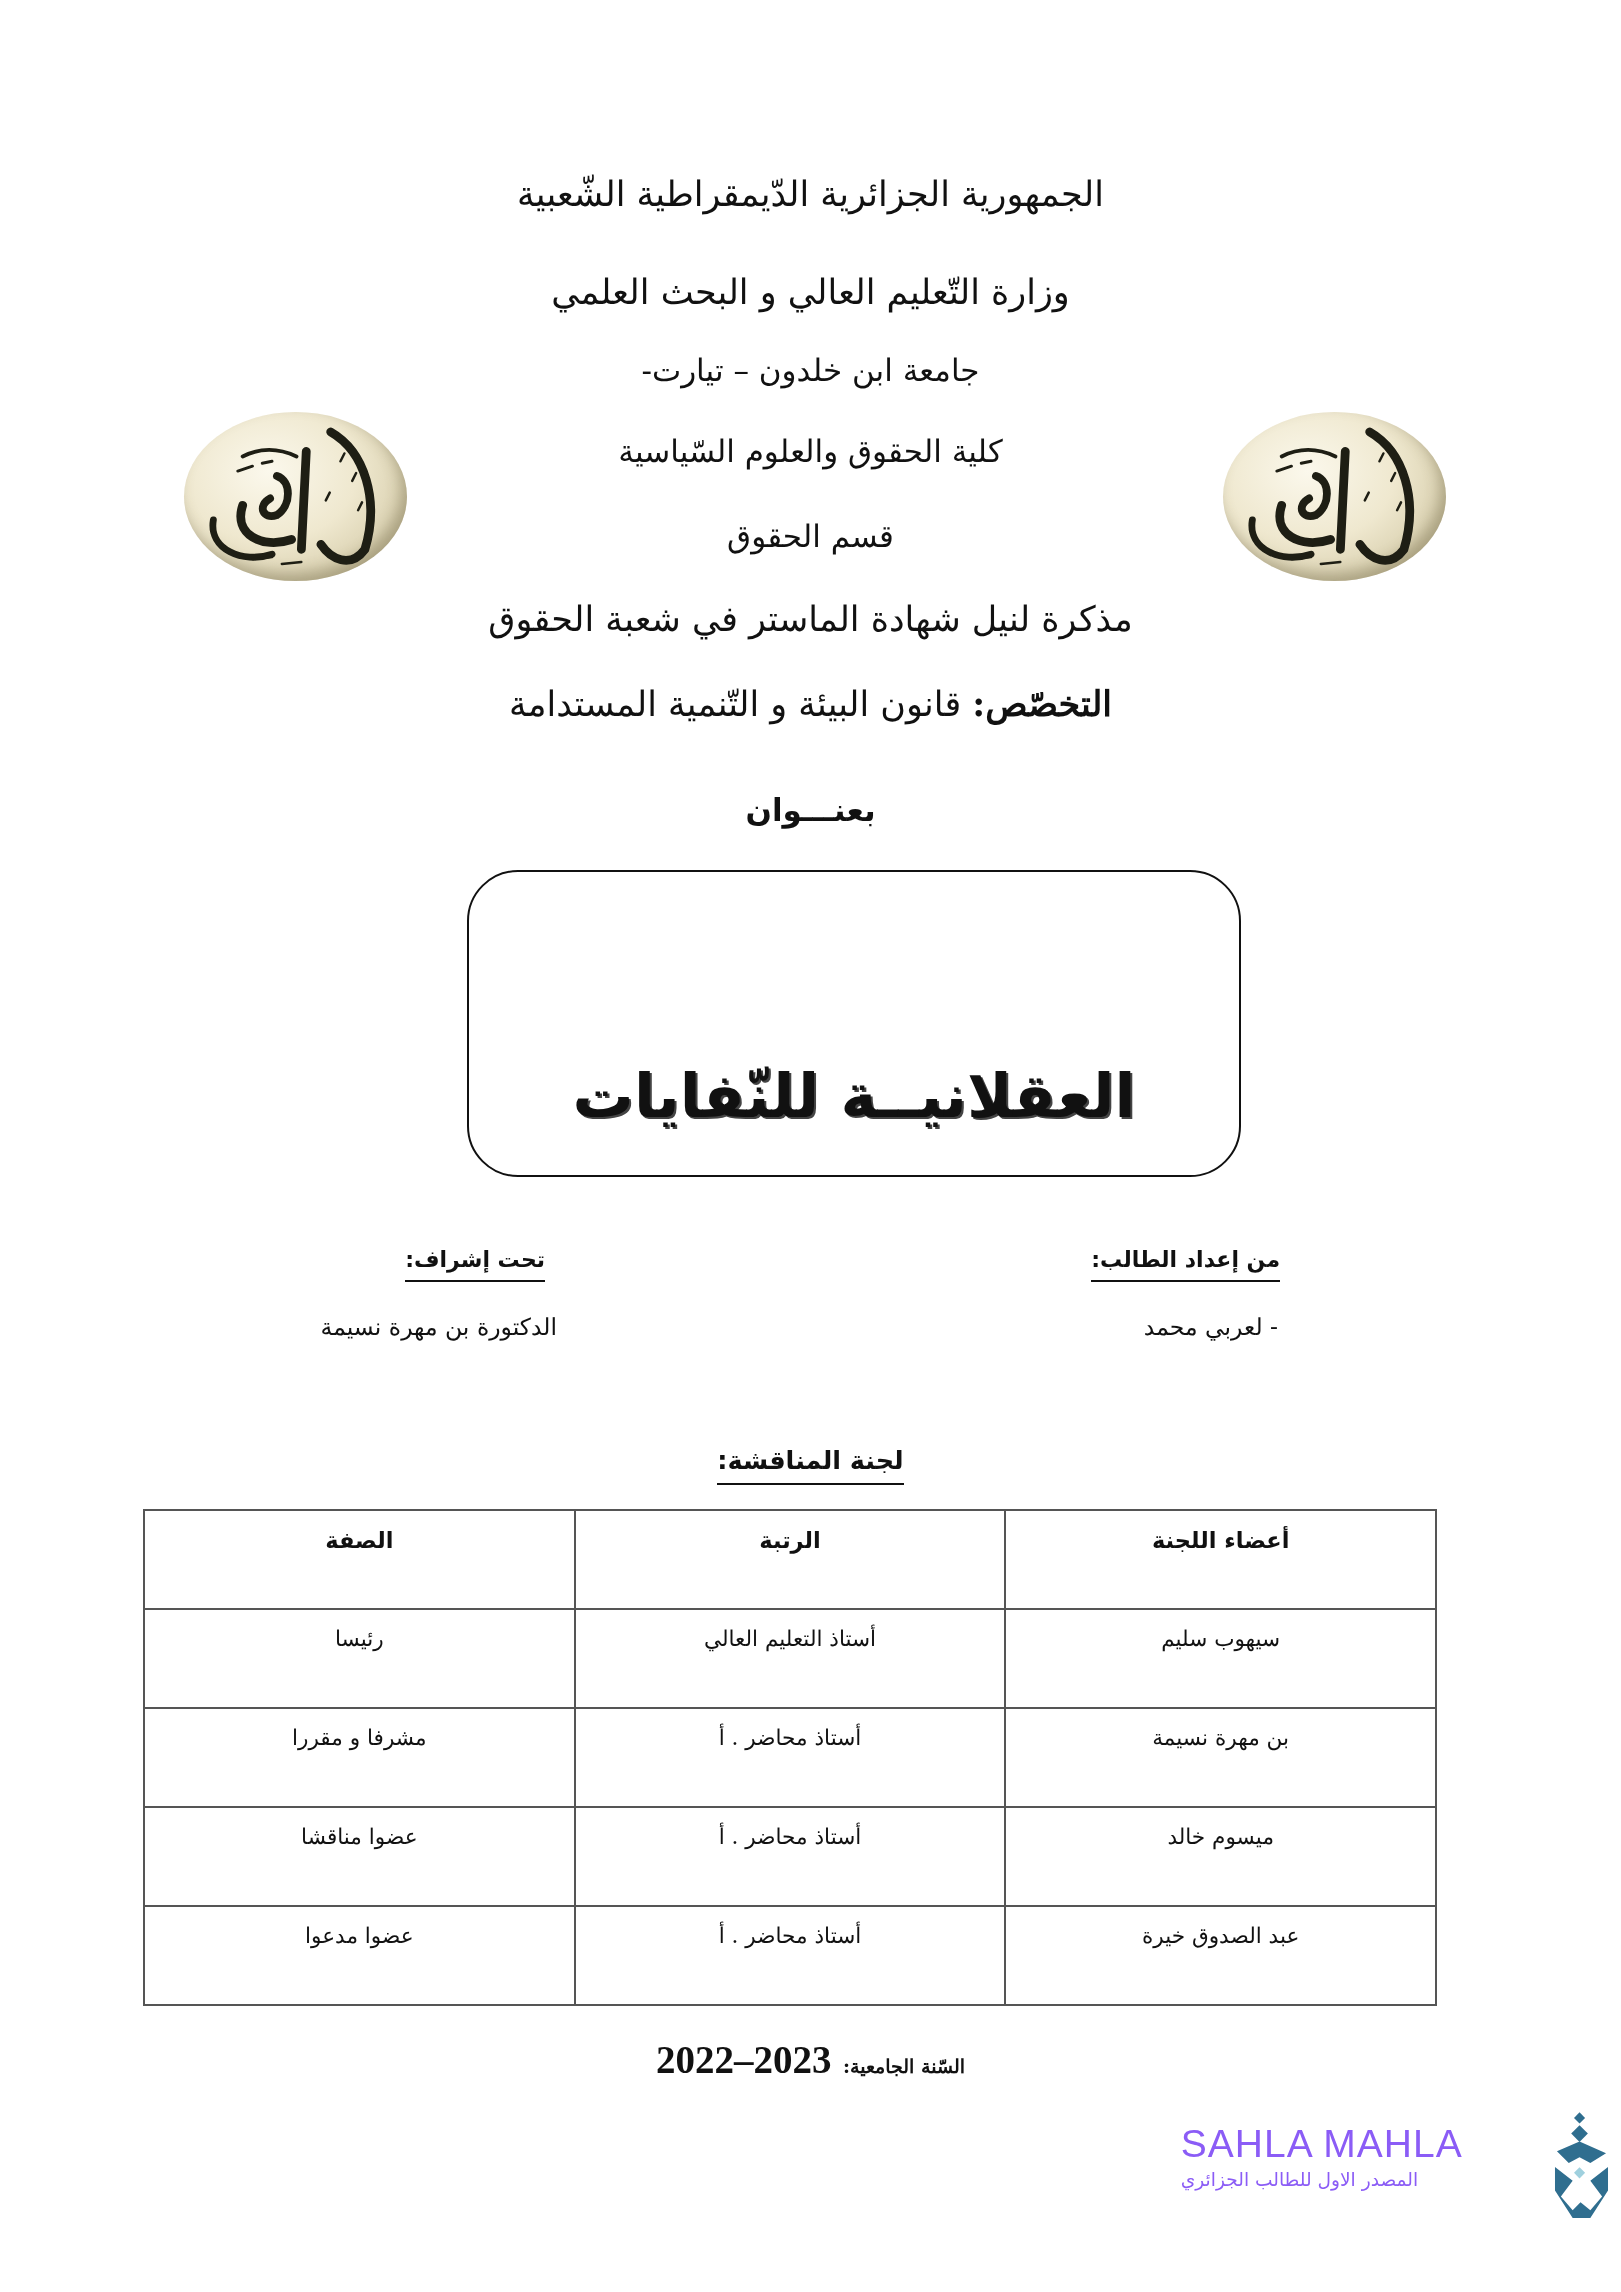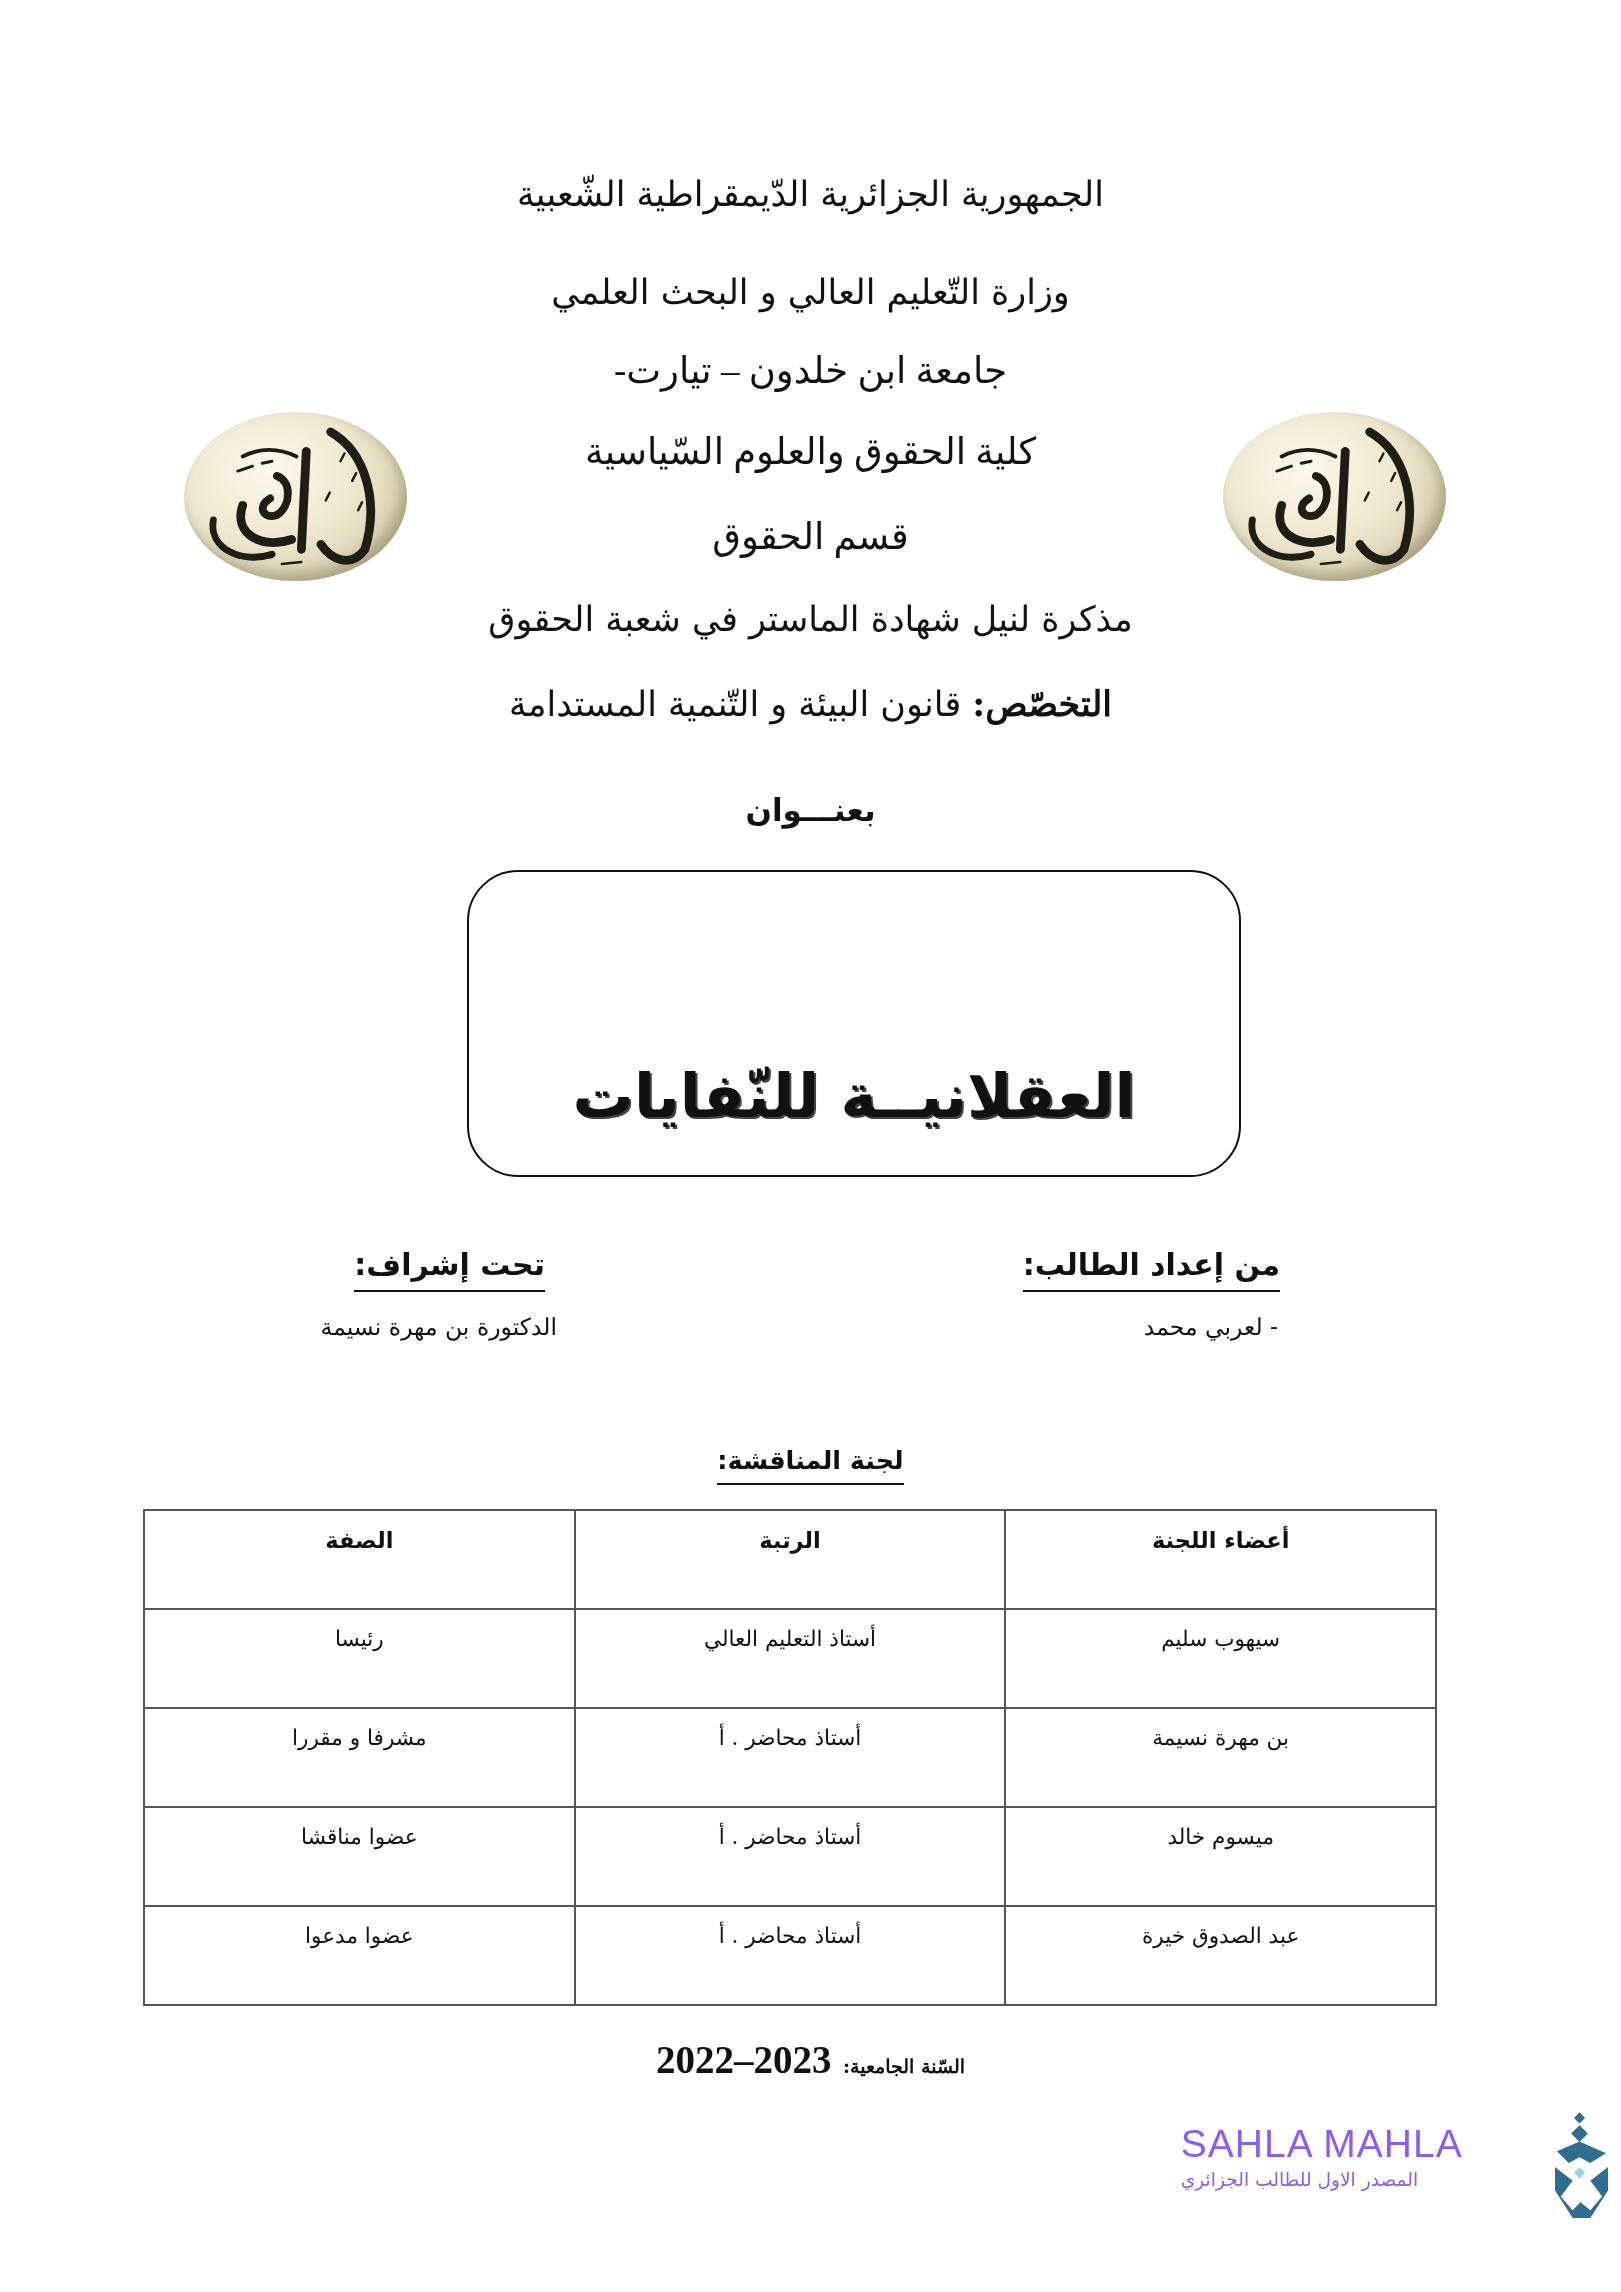--- a/index.html
+++ b/index.html
@@ -11,21 +11,21 @@
     overflow: hidden;
   }
   .center-line {
     position: absolute;
     left: 0; width: 1621px;
     text-align: center;
     direction: rtl;
     white-space: nowrap;
   }
   .hdr { font-size: 35px; line-height: 55px; }
-  .hdr-sm { font-size: 37px; line-height: 49px; font-family: Liberation Serif, serif; }
+  .hdr-sm { font-size: 31px; line-height: 49px; }
   .spec-label { font-weight: bold; }
 
   
   .logo {
     position: absolute;
     width: 223px; height: 169px;
     border-radius: 50%;
     background: radial-gradient(ellipse at 38% 35%, #fbf8ec 0%, #efe8cf 45%, #d8cfae 75%, #b9ae88 100%);
     box-shadow: inset -5.9px -7.8px 13.7px rgba(90,80,50,0.35);
     overflow: hidden;
@@ -53,21 +53,21 @@
 
   .bunwan {
     font-family: "DejaVu Sans", "Liberation Sans", sans-serif;
     font-weight: bold; font-size: 31px; margin-top: 8px;
   }
 
   
   .label-ul {
     position: absolute;
     font-family: "DejaVu Sans", "Liberation Sans", sans-serif;
-    font-weight: bold; font-size: 30px;
+    font-weight: bold; font-size: 22px;
     direction: rtl; white-space: nowrap;
     padding-bottom: 7.8px;
     border-bottom: 2.9px solid #111;
   }
   .person {
     position: absolute;
     font-size: 23.5px; direction: rtl; white-space: nowrap;
   }
 
   

